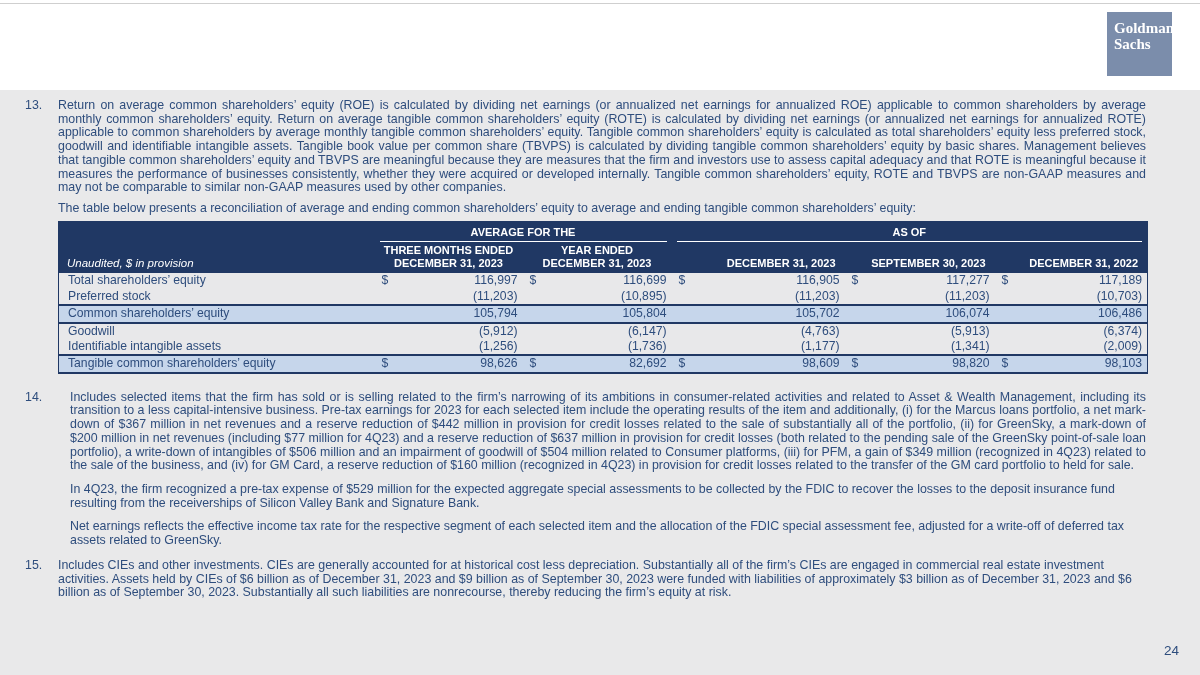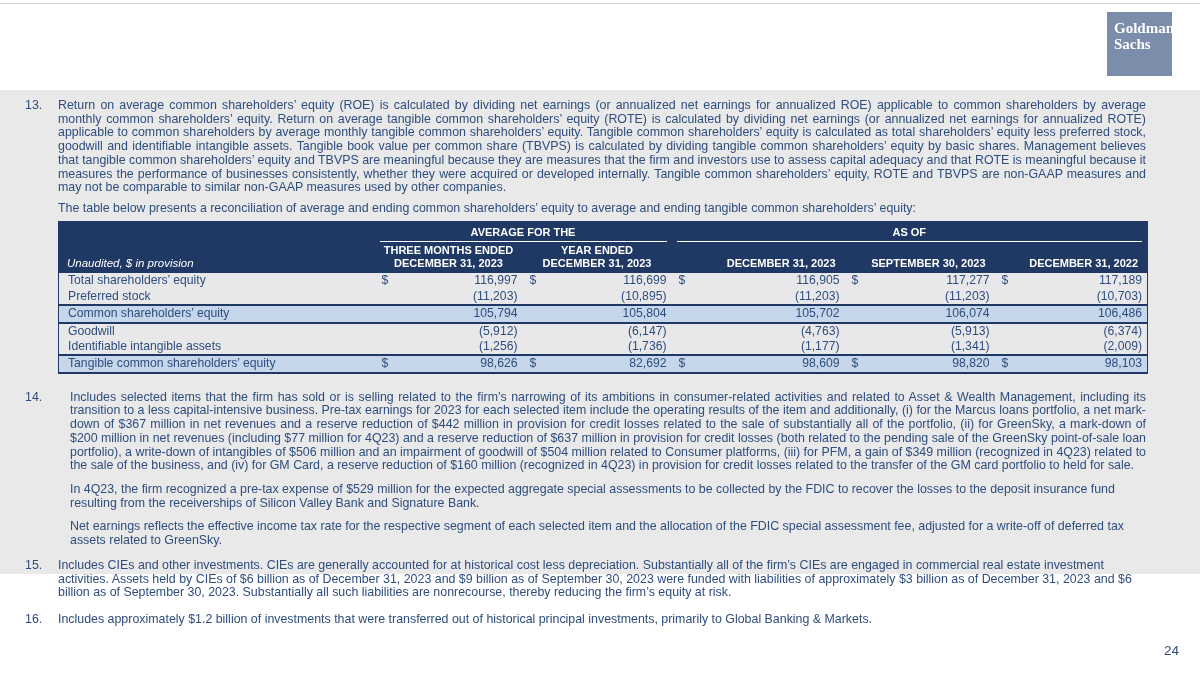--- a/index.html
+++ b/index.html
@@ -4,21 +4,21 @@
 <style>
   html,body{margin:0;padding:0;background:#555;}
   .slide{position:relative;width:1200px;height:675px;background:#ffffff;
          font-family:"Liberation Sans",sans-serif;overflow:hidden;margin:0 auto;}
   .top-rule{position:absolute;top:3px;left:0;width:1200px;height:1px;background:#cfcfcf;}
   .title{position:absolute;left:37px;top:36px;font-size:30px;font-weight:bold;
          color:#7589ac;letter-spacing:-0.5px;}
   .logo{position:absolute;left:1107px;top:12px;width:65px;height:64px;background:#7b8dab;
         color:#fff;font-family:"Liberation Serif",serif;font-weight:bold;font-size:15px;
         line-height:16px;padding:8px 0 0 7px;box-sizing:border-box;}
-  .content{position:absolute;top:90px;left:0;width:1200px;height:484px;background:#e9e9ea;
+  .content{position:absolute;top:90px;left:0;width:1200px;height:585px;background:#e9e9ea;
            color:#2e4d7d;box-sizing:border-box;padding:9px 54px 0 25px;}
   .fn{display:flex;font-size:12.4px;line-height:13.7px;}
   .fn-num{width:33px;flex:none;}
   .fn-body{flex:1;min-width:0;}
   .just{text-align:justify;}
   .intro{margin-top:7px;}
   .fn14{margin-top:9px;gap:12px;}
   .fn15{margin-top:11px;}
   .fn16{margin-top:13px;}
   .para2{margin-top:10px;}
@@ -316,23 +316,17 @@
       </div>
     </div>
 
     <div class="fn fn15">
       <div class="fn-num">15.</div>
       <div class="fn-body">
         <div>Includes CIEs and other investments. CIEs are generally accounted for at historical cost less depreciation. Substantially all of the firm’s CIEs are engaged in commercial real estate investment activities. Assets held by CIEs of $6 billion as of December 31, 2023 and $9 billion as of September 30, 2023 were funded with liabilities of approximately $3 billion as of December 31, 2023 and $6 billion as of September 30, 2023. Substantially all such liabilities are nonrecourse, thereby reducing the firm’s equity at risk.</div>
       </div>
     </div>
 
-    <div class="fn fn16">
-      <div class="fn-num">16.</div>
-      <div class="fn-body">
-        <div>Includes approximately $1.2 billion of investments that were transferred out of historical principal investments, primarily to Global Banking &amp; Markets.</div>
-      </div>
-    </div>
 
   </div>
 
   <div class="page-num">24</div>
 </div>
 
 </body></html>

